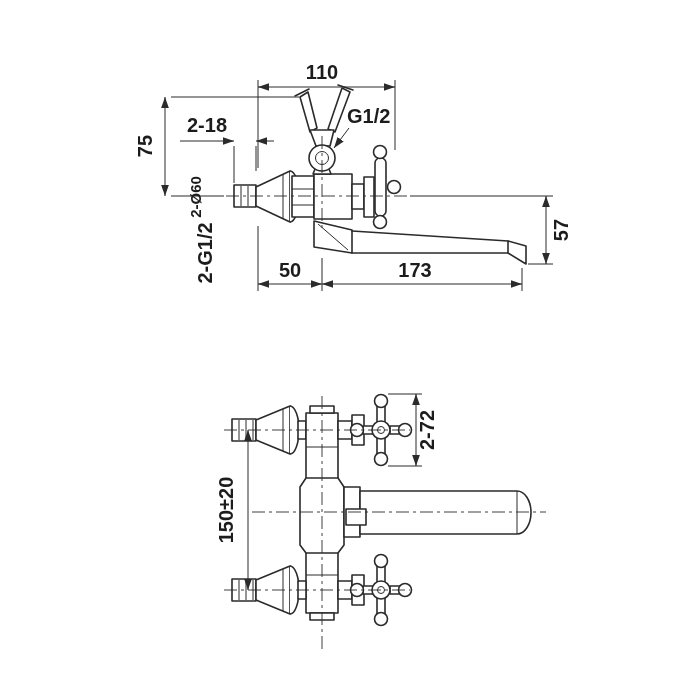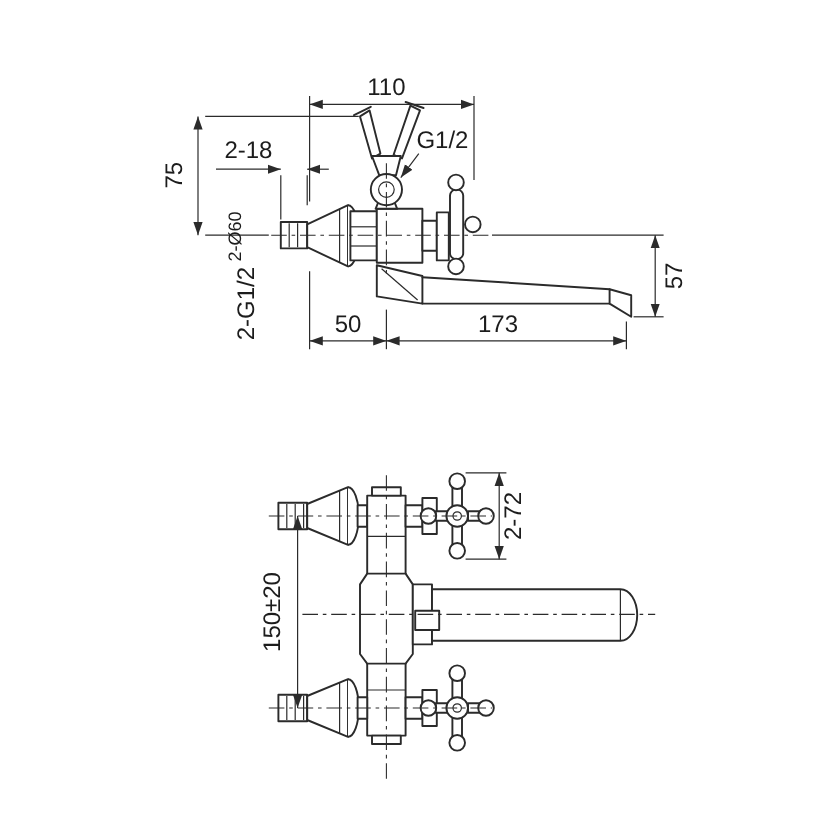--- a/index.html
+++ b/index.html
@@ -1,17 +1,17 @@
 <!DOCTYPE html>
 <html><head>
 <meta charset="utf-8">
 <style>
   html,body { margin:0; padding:0; background:#ffffff; }
   body { width:700px; height:700px; }
-  .canvas { position:relative; width:700px; height:700px; background:#ffffff; }
+  .canvas { position:relative; width:700px; height:700px; background:#ffffff;font-weight:bold; }
   svg { display:block; }
   text { font-family:"Liberation Sans","DejaVu Sans",sans-serif; fill:#1c1c1c; }
   .dim { font-size:20px; }
   .dim-sm { font-size:15px; }
   .ol  { fill:#ffffff; stroke:#2b2b2b; stroke-width:1.6; stroke-linejoin:round; }
   .oln { fill:none;    stroke:#2b2b2b; stroke-width:1.6; stroke-linejoin:round; stroke-linecap:round; }
   .thin{ fill:none;    stroke:#2b2b2b; stroke-width:1; }
   .cl  { fill:none;    stroke:#2b2b2b; stroke-width:0.9; stroke-dasharray:13 4 3 4; }
 </style>
 </head>

